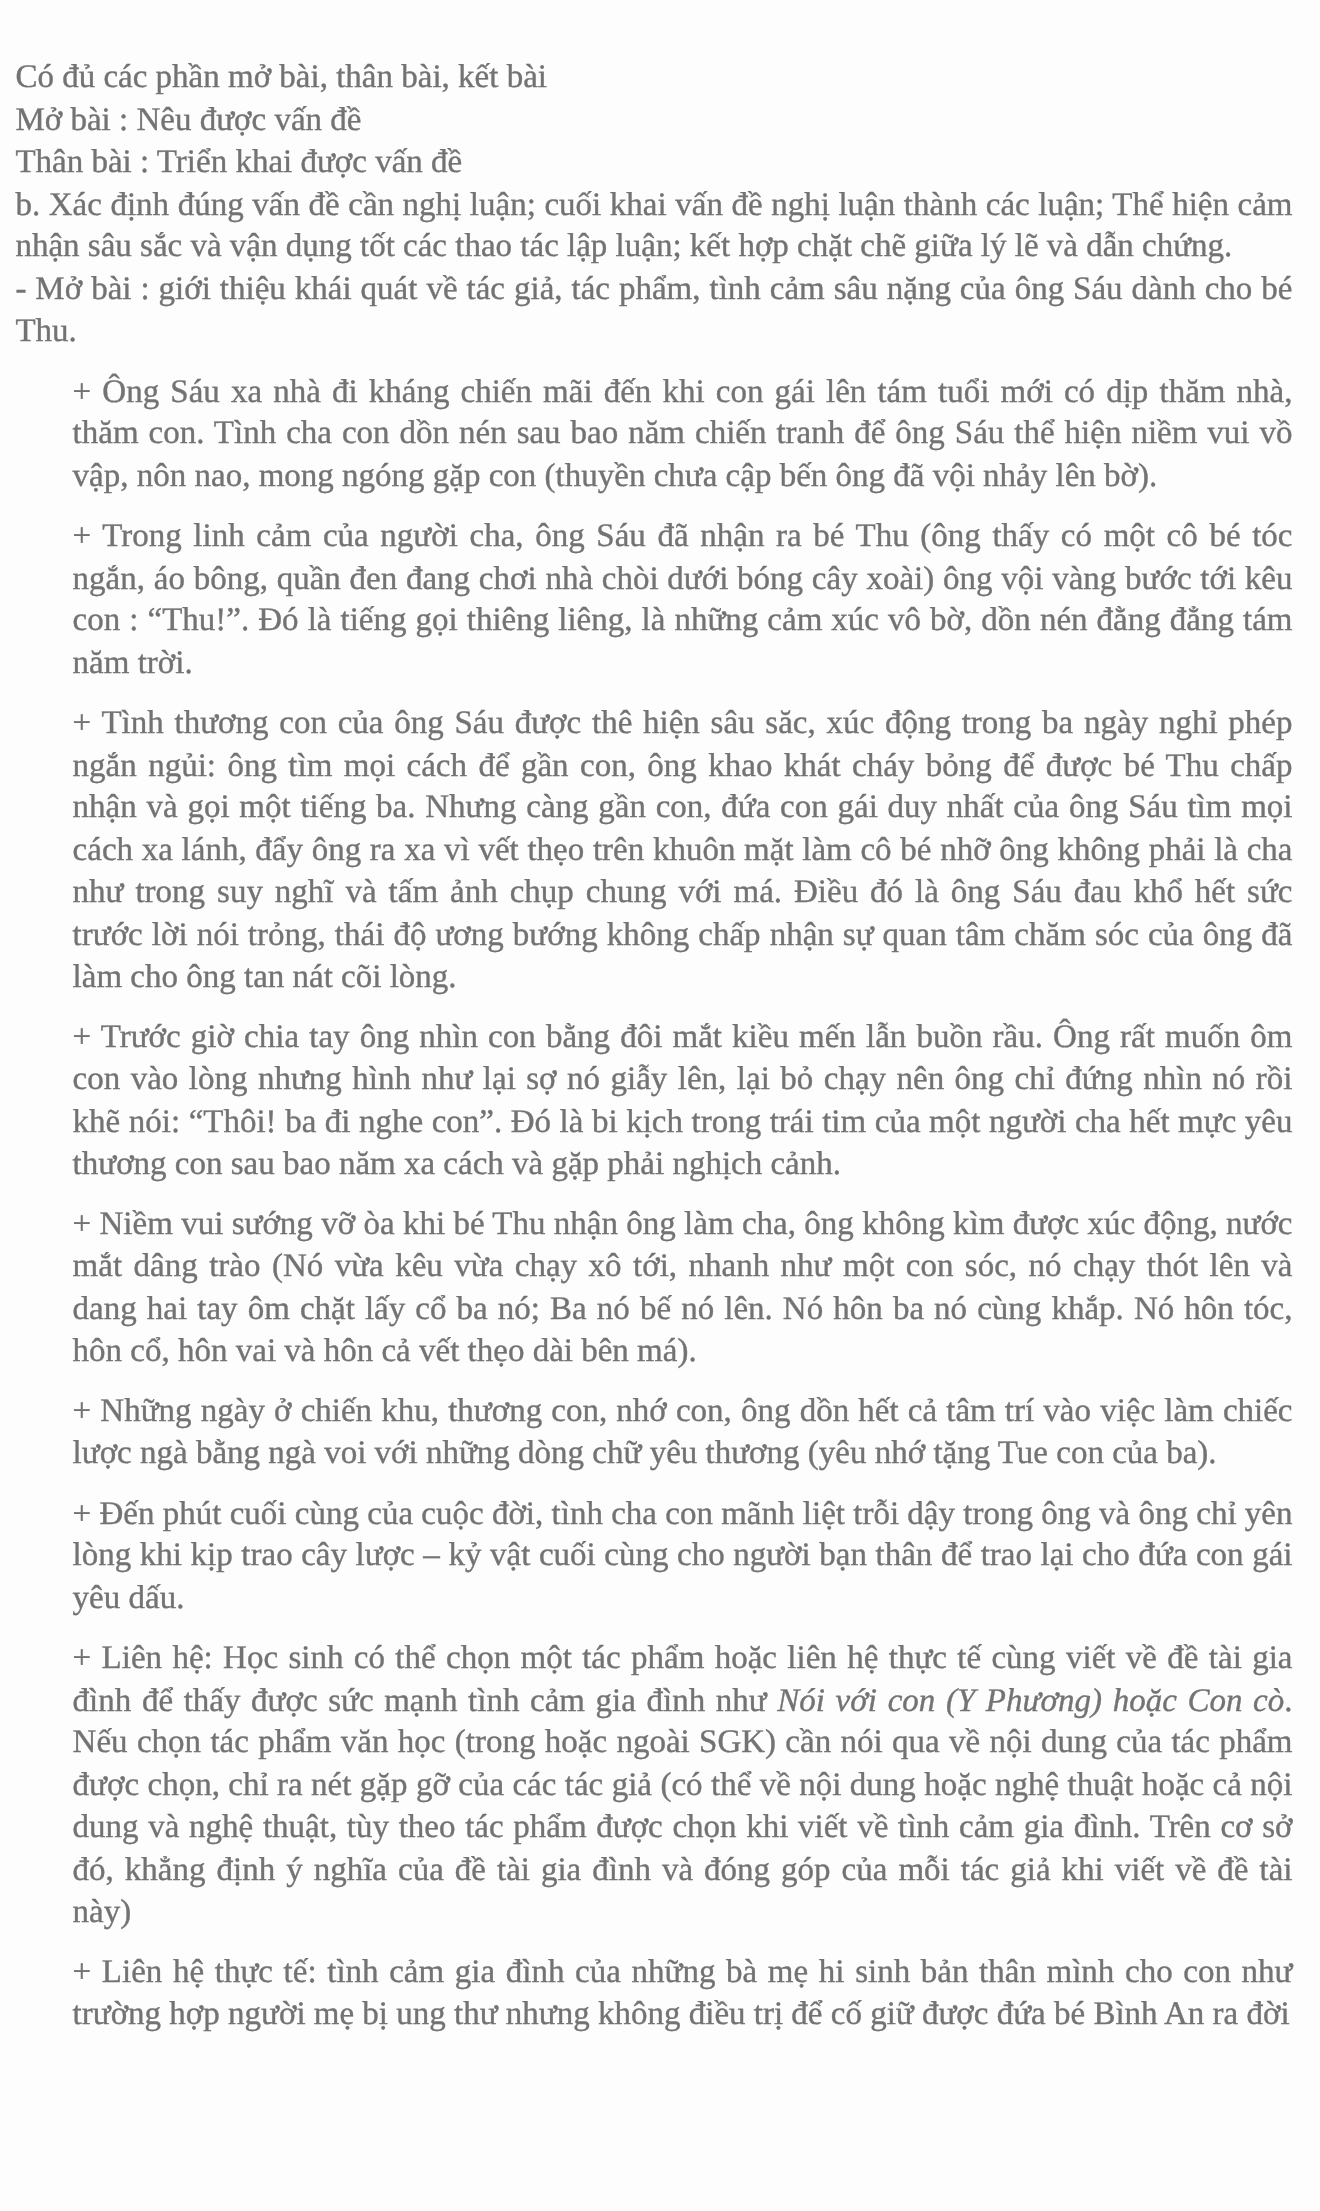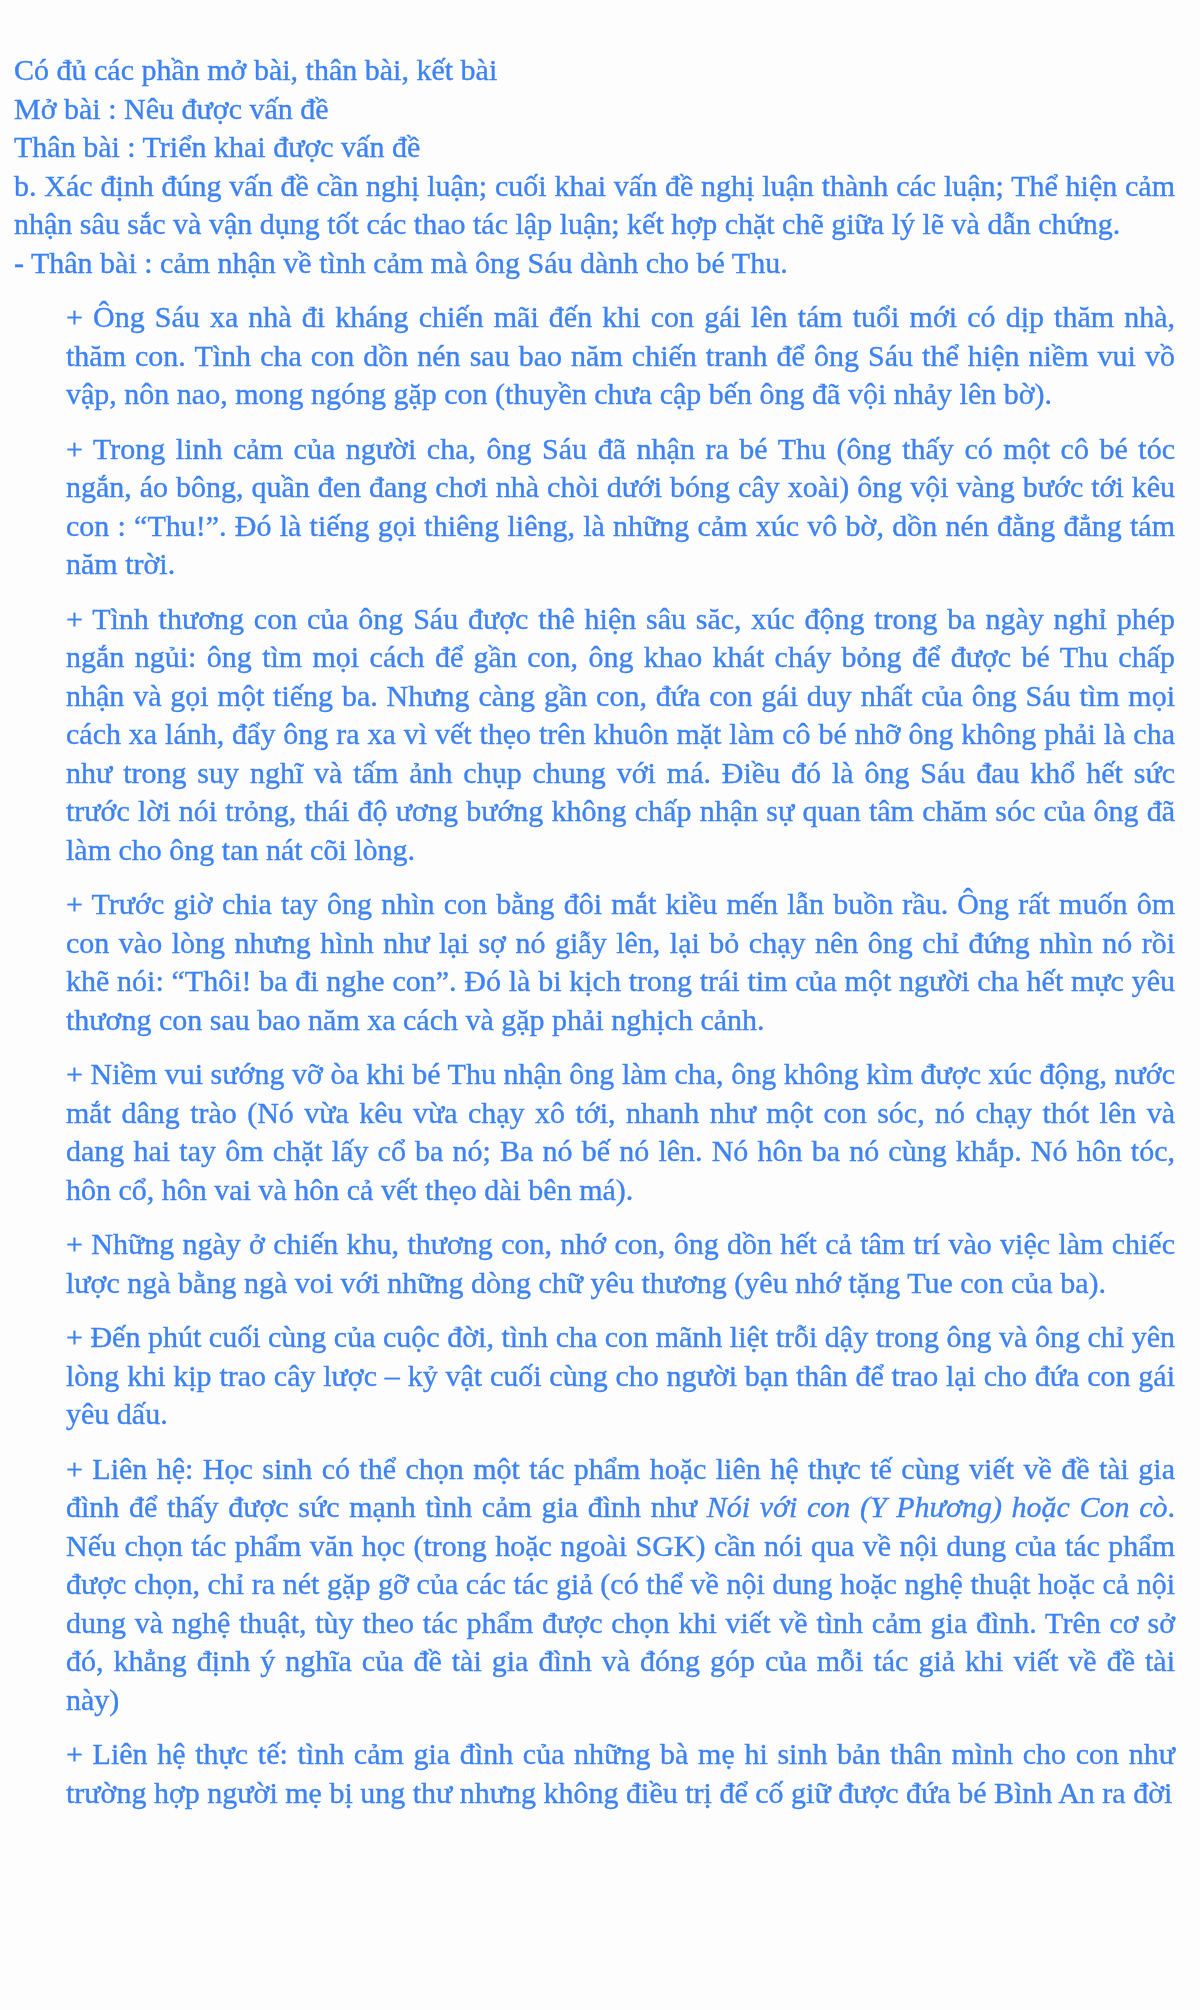--- a/index.html
+++ b/index.html
@@ -36,26 +36,26 @@
     margin-top: 16px;
   }
   .doc .it {
     font-style: italic;
   }
 </style>
 </head>
 <body style="background: rgb(253, 253, 253);">
 
 <div class="page">
-  <div class="doc" id="doc" style="color: #3b82f6;">
+  <div class="doc" id="doc" style="color: #737373;">
       <p class="para"><span class="">Có đủ các phần mở bài, thân bài, kết bài</span></p>
       <p class="para"><span class="">Mở bài : Nêu được vấn đề</span></p>
       <p class="para"><span class="">Thân bài : Triển khai được vấn đề</span></p>
       <p class="para"><span class="">b. Xác định đúng vấn đề cần nghị luận; cuối khai vấn đề nghị luận thành các luận; Thể hiện cảm nhận sâu sắc và vận dụng tốt các thao tác lập luận; kết hợp chặt chẽ giữa lý lẽ và dẫn chứng.</span></p>
-      <p class="para"><span class="">- Thân bài : cảm nhận về tình cảm mà ông Sáu dành cho bé Thu.</span></p>
+      <p class="para"><span class="">- Mở bài : giới thiệu khái quát về tác giả, tác phẩm, tình cảm sâu nặng của ông Sáu dành cho bé Thu.</span></p>
       <p class="para level1"><span class="">+ Ông Sáu xa nhà đi kháng chiến mãi đến khi con gái lên tám tuổi mới có dịp thăm nhà, thăm con. Tình cha con dồn nén sau bao năm chiến tranh để ông Sáu thể hiện niềm vui vồ vập, nôn nao, mong ngóng gặp con (thuyền chưa cập bến ông đã vội nhảy lên bờ).</span></p>
       <p class="para level1"><span class="">+ Trong linh cảm của người cha, ông Sáu đã nhận ra bé Thu (ông thấy có một cô bé tóc ngắn, áo bông, quần đen đang chơi nhà chòi dưới bóng cây xoài) ông vội vàng bước tới kêu con : “Thu!”. Đó là tiếng gọi thiêng liêng, là những cảm xúc vô bờ, dồn nén đằng đẳng tám năm trời.</span></p>
       <p class="para level1"><span class="">+ Tình thương con của ông Sáu được thê hiện sâu săc, xúc động trong ba ngày nghỉ phép ngắn ngủi: ông tìm mọi cách để gần con, ông khao khát cháy bỏng để được bé Thu chấp nhận và gọi một tiếng ba. Nhưng càng gần con, đứa con gái duy nhất của ông Sáu tìm mọi cách xa lánh, đẩy ông ra xa vì vết thẹo trên khuôn mặt làm cô bé nhỡ ông không phải là cha như trong suy nghĩ và tấm ảnh chụp chung với má. Điều đó là ông Sáu đau khổ hết sức trước lời nói trỏng, thái độ ương bướng không chấp nhận sự quan tâm chăm sóc của ông đã làm cho ông tan nát cõi lòng.</span></p>
       <p class="para level1"><span class="">+ Trước giờ chia tay ông nhìn con bằng đôi mắt kiều mến lẫn buồn rầu. Ông rất muốn ôm con vào lòng nhưng hình như lại sợ nó giẫy lên, lại bỏ chạy nên ông chỉ đứng nhìn nó rồi khẽ nói: “Thôi! ba đi nghe con”. Đó là bi kịch trong trái tim của một người cha hết mực yêu thương con sau bao năm xa cách và gặp phải nghịch cảnh.</span></p>
       <p class="para level1"><span class="">+ Niềm vui sướng vỡ òa khi bé Thu nhận ông làm cha, ông không kìm được xúc động, nước mắt dâng trào (Nó vừa kêu vừa chạy xô tới, nhanh như một con sóc, nó chạy thót lên và dang hai tay ôm chặt lấy cổ ba nó; Ba nó bế nó lên. Nó hôn ba nó cùng khắp. Nó hôn tóc, hôn cổ, hôn vai và hôn cả vết thẹo dài bên má).</span></p>
       <p class="para level1"><span class="">+ Những ngày ở chiến khu, thương con, nhớ con, ông dồn hết cả tâm trí vào việc làm chiếc lược ngà bằng ngà voi với những dòng chữ yêu thương (yêu nhớ tặng Tue con của ba).</span></p>
       <p class="para level1"><span class="">+ Đến phút cuối cùng của cuộc đời, tình cha con mãnh liệt trỗi dậy trong ông và ông chỉ yên lòng khi kịp trao cây lược – kỷ vật cuối cùng cho người bạn thân để trao lại cho đứa con gái yêu dấu.</span></p>
       <p class="para level1"><span class="">+ Liên hệ: Học sinh có thể chọn một tác phẩm hoặc liên hệ thực tế cùng viết về đề tài gia đình để thấy được sức mạnh tình cảm gia đình như </span><span class="it">Nói với con (Y Phương) hoặc Con cò</span><span class="">. Nếu chọn tác phẩm văn học (trong hoặc ngoài SGK) cần nói qua về nội dung của tác phẩm được chọn, chỉ ra nét gặp gỡ của các tác giả (có thể về nội dung hoặc nghệ thuật hoặc cả nội dung và nghệ thuật, tùy theo tác phẩm được chọn khi viết về tình cảm gia đình. Trên cơ sở đó, khẳng định ý nghĩa của đề tài gia đình và đóng góp của mỗi tác giả khi viết về đề tài này)</span></p>
       <p class="para level1"><span class="">+ Liên hệ thực tế: tình cảm gia đình của những bà mẹ hi sinh bản thân mình cho con như trường hợp người mẹ bị ung thư nhưng không điều trị để cố giữ được đứa bé Bình An ra đời</span></p>
     </div>

